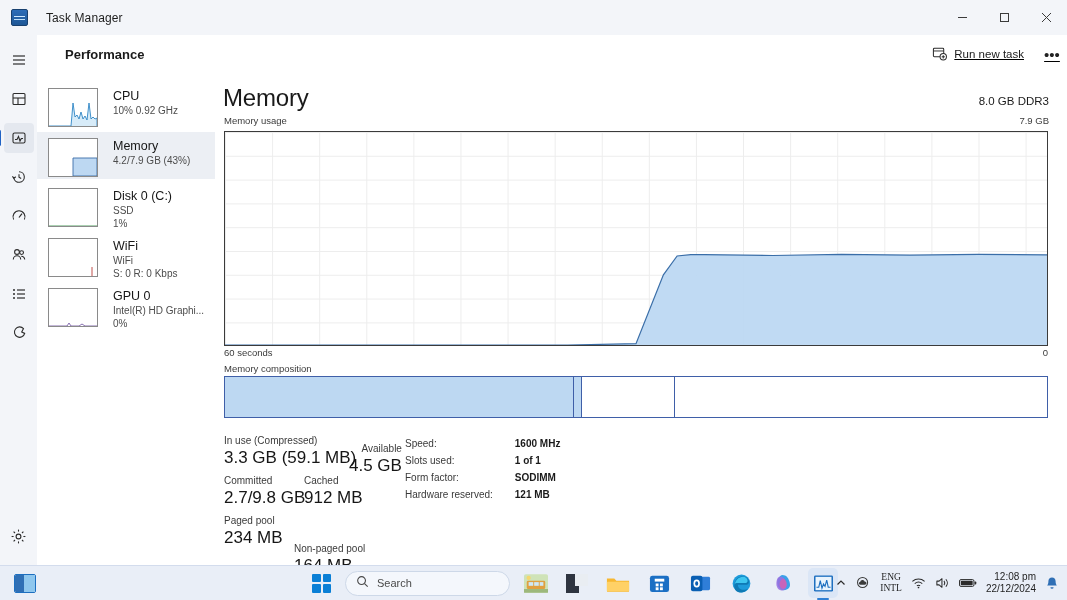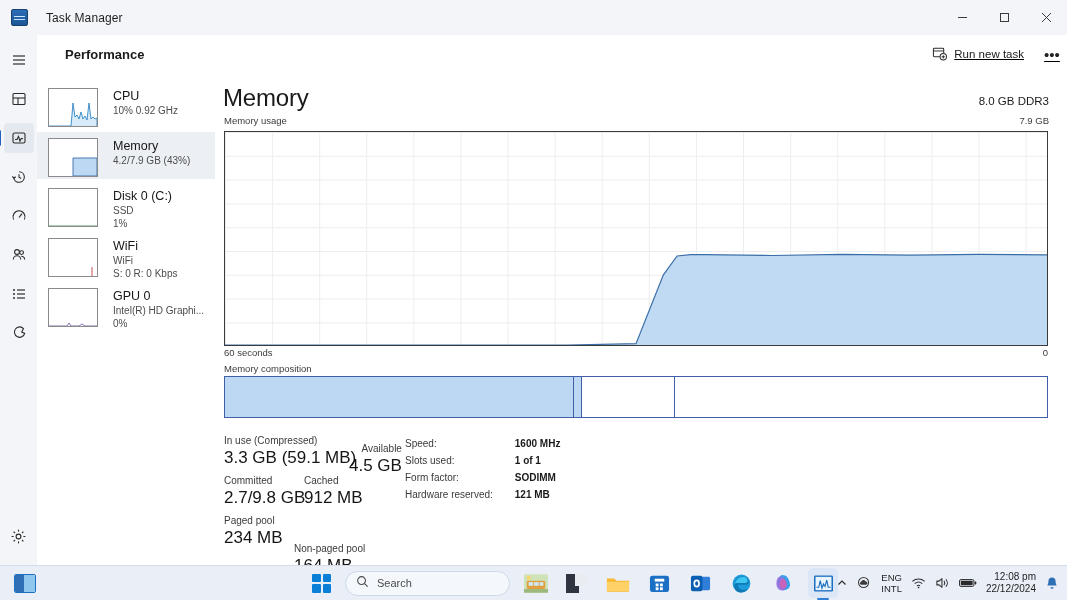--- a/index.html
+++ b/index.html
@@ -187,21 +187,21 @@
     display: flex; align-items: center; justify-content: center;
     border-radius: 5px; position: relative;
   }
   .tb-app.active { background: #dbe6f6; }
   .tb-app.active::after {
     content: ""; position: absolute; bottom: -2px; left: 9px; width: 12px; height: 2.5px;
     background: #2f7fd4; border-radius: 2px;
   }
   .tray { position: absolute; right: 8px; display: flex; align-items: center; gap: 9px; }
   .tray-ico { display: flex; align-items: center; justify-content: center; color: #2b2b2b; }
-  .lang { font-size: 9.5px; color: #1f1f1f; line-height: 11px; text-align: center; }
+  .lang { font-size: 9.5px; color: #1f1f1f; line-height: 11px; text-align: center; font-family: Liberation Serif, serif; }
   .clock { font-size: 10px; color: #1f1f1f; line-height: 12px; text-align: right; }
 </style>
 </head>
 <body>
 
 <div class="app">
 
   <div class="titlebar">
     <div class="tm-icon"></div>
     <div class="tm-title">Task Manager</div>

